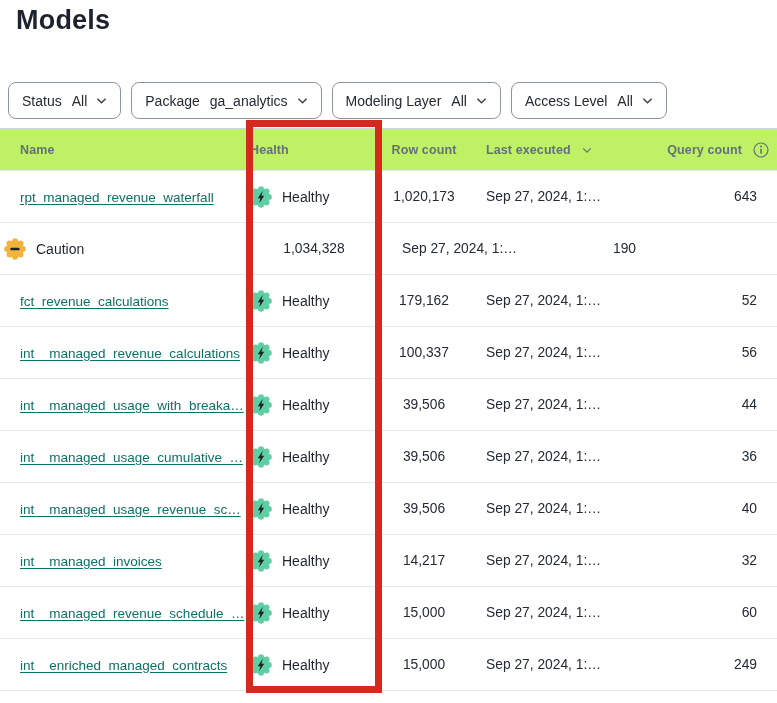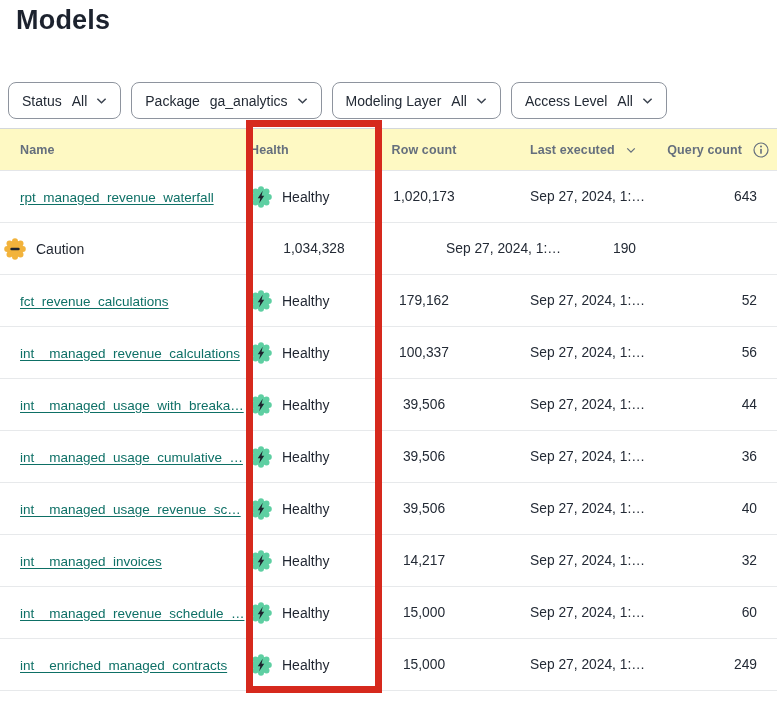--- a/index.html
+++ b/index.html
@@ -29,29 +29,29 @@
   .chev { width:11px; height:8px; stroke:#3a424e; stroke-width:1.6; fill:none; }
 
   
   .models-table { position:absolute; top:128px; left:0; width:777px; }
   .tr, .thead {
     display:grid;
     grid-template-columns:246px 136px 84px 190px 1fr;
     align-items:center;
   }
   .thead {
-    height:43px; background:#fef9c3;
+    height:43px; background:#bef264;
     border-top:1px solid #d3d7db; border-bottom:1px solid #e4e6e9;
     color:#656f7d; font-size:12.5px; font-weight:700; letter-spacing:0.1px;
   }
   .tr { height:52px; border-bottom:1px solid #e7e9eb; background:#fff; }
   .cell-name { padding-left:20px; white-space:nowrap; overflow:hidden; }
   .cell-health { padding-left:4px; display:flex; align-items:center; gap:10px; white-space:nowrap; }
   .cell-rowcount { text-align:center; white-space:nowrap; }
-  .cell-lastexec { padding-left:20px; white-space:nowrap; display:flex; align-items:center; gap:11px;margin-left:44px; }
+  .cell-lastexec { padding-left:20px; white-space:nowrap; display:flex; align-items:center; gap:11px; }
   .cell-querycount { text-align:right; padding-right:20px; white-space:nowrap;
     display:flex; align-items:center; justify-content:flex-end; gap:6px; }
   .tr .cell-rowcount, .tr .cell-querycount, .tr .cell-lastexec { font-size:13.8px; color:#232a35; }
   .tr .cell-querycount { display:block; }
 
   .model-link {
     color:#0e7066; font-size:13.5px; font-weight:400;
     text-decoration:underline; text-underline-offset:2px; cursor:pointer;
   }
   .health-label { font-size:14px; color:#1f2530; }

